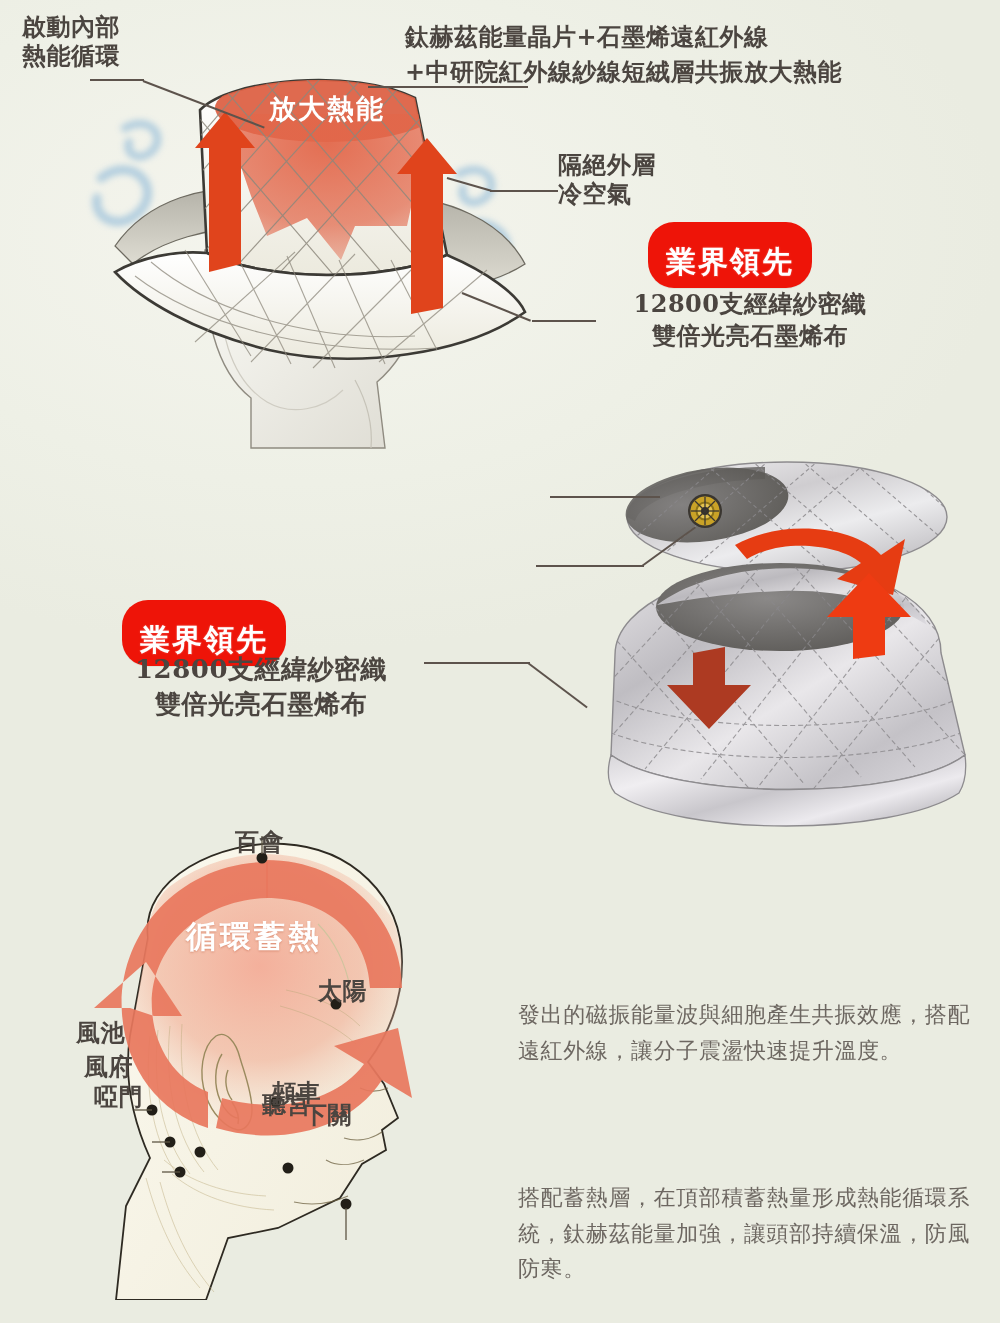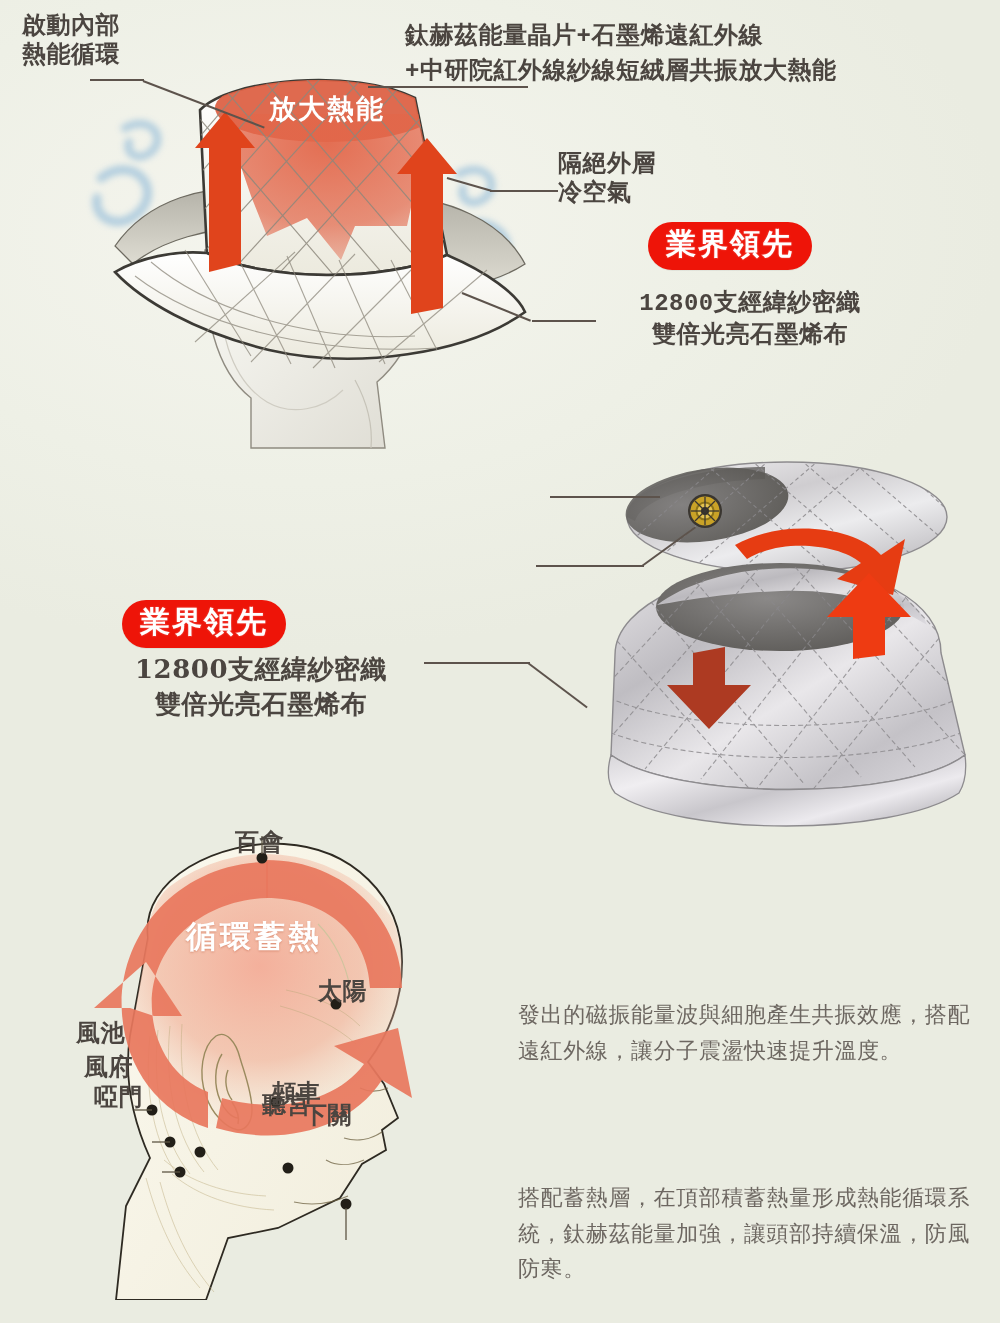--- a/index.html
+++ b/index.html
@@ -11,29 +11,29 @@
     position:relative;
   }
   #stage{position:absolute;left:0;top:0;width:1000px;height:1323px;
     background:
       radial-gradient(ellipse 700px 420px at 300px 230px, #f5f5ee 0%, #eef0e6 60%, #eaece1 100%),
       linear-gradient(180deg,#f0f1e9 0%,#eef0e6 50%,#ecede4 100%);
   }
   .abs{position:absolute;}
   .lbl{color:#4b4540;font-family:"DejaVu Serif","Liberation Serif",serif;font-weight:700;line-height:1.22;letter-spacing:.5px;white-space:pre;}
   .lbl.t26{font-size:26px;}
-  .lbl.t24{font-size:24px;font-family:Liberation Mono, monospace;}
+  .lbl.t24{font-size:24px;}
   .lbl.t23{font-size:23px;}
   .lbl.t21{font-size:24px;}
   .center{text-align:center;}
 
   
   .badge{
     display:inline-block;background:#ee1408;color:#fff;
-    border-radius:26px;padding:3px 18px 7px 18px;
+    border-radius:26px;padding:21px 18px 7px 18px;
     font-size:30px;font-weight:700;letter-spacing:2px;
     font-family:"DejaVu Serif","Liberation Serif",serif;
     text-shadow:0 0 2px rgba(255,255,255,.35);
     line-height:1.25;white-space:nowrap;
     box-shadow:0 1px 0 rgba(0,0,0,.05);
   }
 
   
   .lead{position:absolute;background:#5d534c;height:2px;transform-origin:0 50%;}
 

